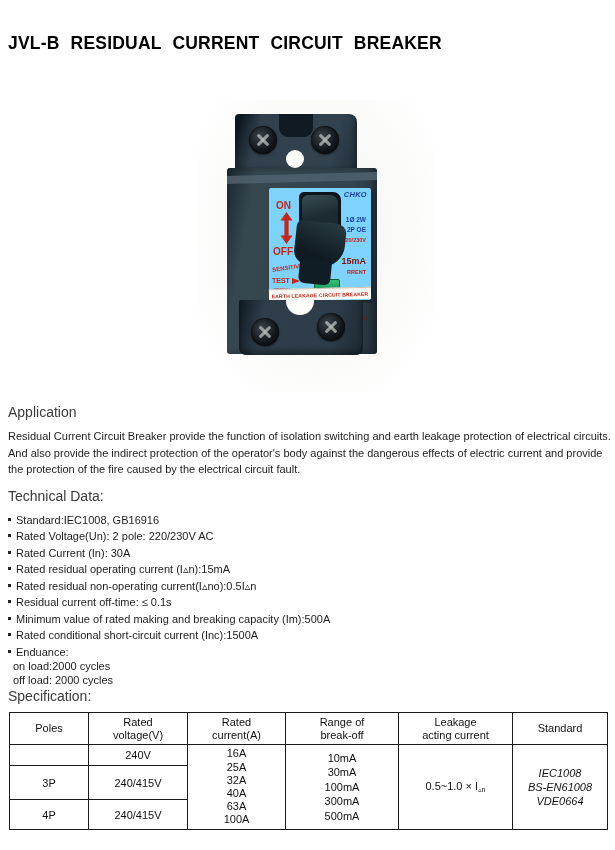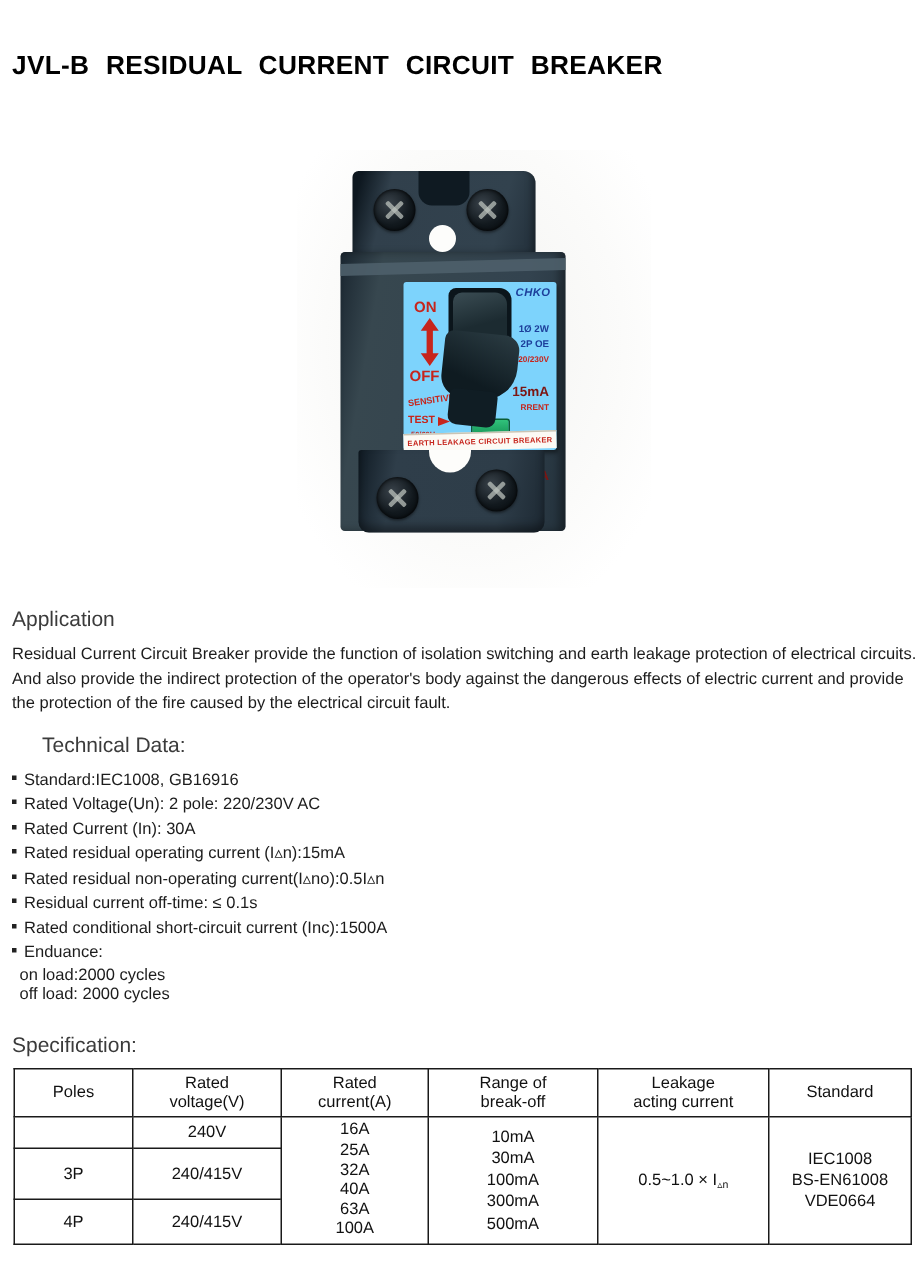--- a/index.html
+++ b/index.html
@@ -77,21 +77,21 @@
 
   
   .spec-table{position:absolute;left:9px;top:712px;border-collapse:collapse;font-size:11px;color:#111;}
   .spec-table th,.spec-table td{border:1px solid #1a1a1a;text-align:center;vertical-align:middle;font-weight:normal;padding:0 2px;}
   .spec-table th{height:31px;white-space:pre-line;line-height:13px;}
   .r1{height:21px;}
   .r2{height:34px;}
   .r3{height:30px;}
   .cell-line{line-height:13.2px;}
   .bo-line{line-height:14.4px;}
-  .std-line{line-height:14px;}
+  .std-line{line-height:14px;font-style:italic;}
   .sub-s{font-size:7px;vertical-align:-2px;}
 </style>
 </head>
 <body>
 
 <div class="page-title">JVL-B RESIDUAL CURRENT CIRCUIT BREAKER</div>
 
 <div class="photo-bg"></div>
 
 <div class="breaker">
@@ -144,28 +144,29 @@
   <div class="b-bottom">
     <div class="b-notch"></div>
     <div class="screw" style="left:12px;top:18px;"></div>
     <div class="screw" style="left:78px;top:13px;"></div>
   </div>
 </div>
 
 <div class="sec-heading" style="top:404px;">Application</div>
 <div class="app-body">Residual Current Circuit Breaker provide the function of isolation switching and earth leakage protection of electrical circuits. And also provide the indirect protection of the operator's body against the dangerous effects of electric current and provide the protection of the fire caused by the electrical circuit fault.</div>
 
-<div class="sec-heading" style="top:488px;margin-left:20px;">Technical Data:</div>
+<div class="sec-heading" style="top:488px;">Technical Data:</div>
 <div class="tech-list">
   <div class="tech-item"><span class="bullet"></span><span>Standard:IEC1008,  GB16916</span></div>
   <div class="tech-item"><span class="bullet"></span><span>Rated Voltage(Un): 2 pole: 220/230V AC</span></div>
   <div class="tech-item"><span class="bullet"></span><span>Rated Current  (In): 30A</span></div>
   <div class="tech-item"><span class="bullet"></span><span>Rated residual operating current  (I▵n):15mA</span></div>
   <div class="tech-item"><span class="bullet"></span><span>Rated residual  non-operating current(I▵no):0.5I▵n</span></div>
   <div class="tech-item"><span class="bullet"></span><span>Residual current  off-time: ≤ 0.1s</span></div>
+  <div class="tech-item"><span class="bullet"></span><span>Minimum value of rated making and breaking capacity  (Im):500A</span></div>
   <div class="tech-item"><span class="bullet"></span><span>Rated conditional short-circuit  current (Inc):1500A</span></div>
   <div class="tech-item"><span class="bullet"></span><span>Enduance:</span></div>
   <div class="tech-sub">on load:2000 cycles</div>
   <div class="tech-sub">off load: 2000 cycles</div>
 </div>
 
 <div class="sec-heading" style="top:688px;">Specification:</div>
 
 <table class="spec-table">
   <colgroup>

